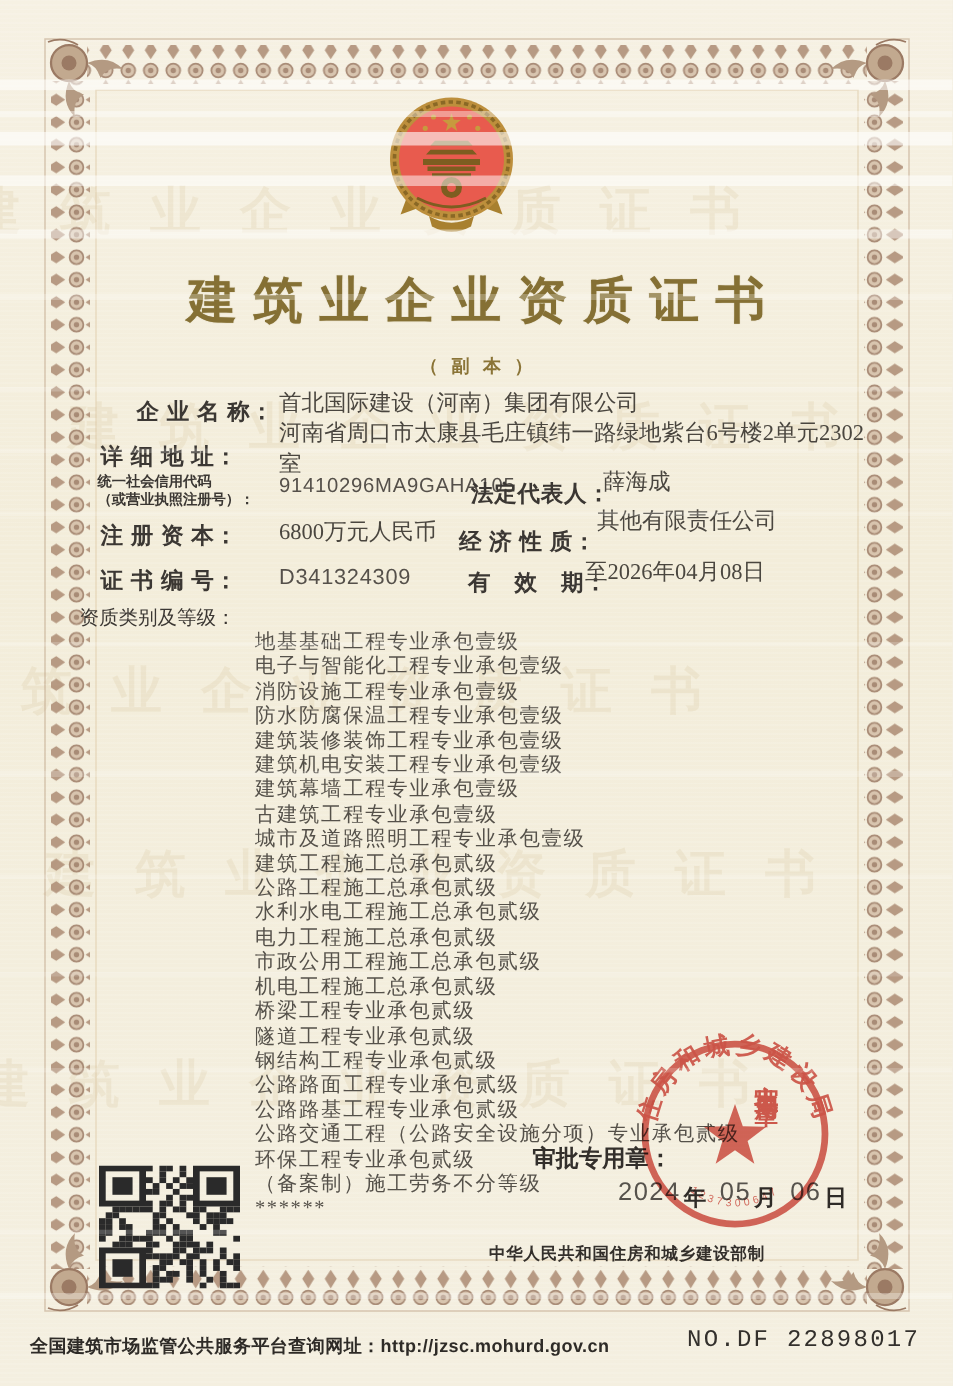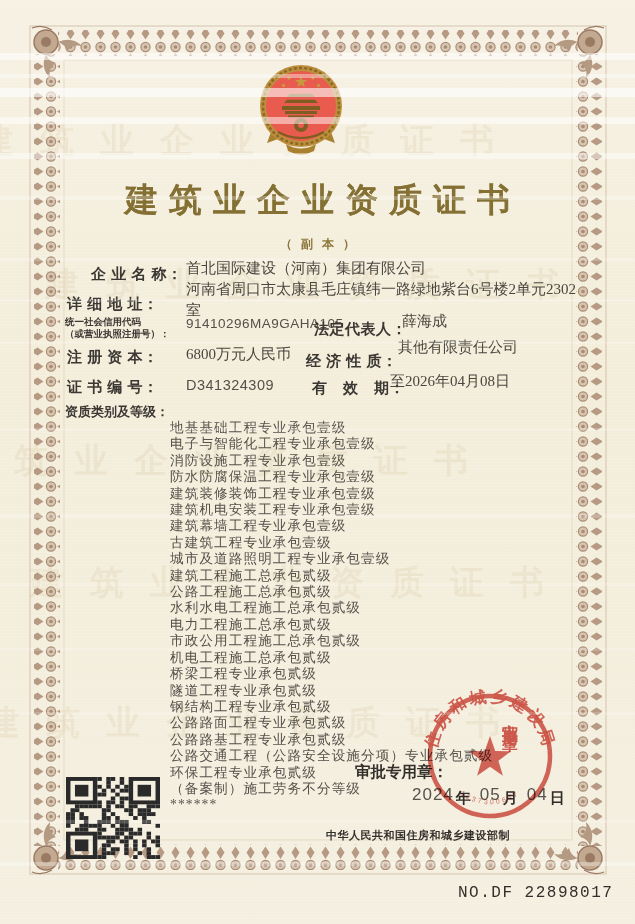--- a/index.html
+++ b/index.html
@@ -20,21 +20,21 @@
   .title{position:absolute;left:0;top:178px;width:635px;text-align:center;font-weight:bold;
     font-size:33px;letter-spacing:11px;text-indent:11px;color:#857034;z-index:10;
     text-shadow:0 0 .6px rgba(133,112,52,.7);}
   .subtitle{position:absolute;left:0;top:236px;width:635px;text-align:center;font-weight:bold;
     font-size:12px;letter-spacing:9px;text-indent:9px;color:#8a7437;z-index:10;}
   
   .f-label{position:absolute;font-weight:bold;font-size:15px;color:#3b3733;letter-spacing:.5px;z-index:10;}
   .f-label-sm{position:absolute;font-weight:bold;font-size:9.5px;line-height:11.5px;color:#3b3733;z-index:10;}
   .f-value{position:absolute;font-family:"Liberation Serif",serif;font-size:15px;color:#4a463f;z-index:10;}
   .f-code{position:absolute;font-size:13.5px;letter-spacing:.5px;color:#55504a;z-index:10;}
-  .quals-label{position:absolute;left:65px;top:403px;font-weight:bold;font-size:13px;color:#3b3733;z-index:10;}
+  .quals-label{position:absolute;left:53px;top:403px;font-weight:normal;font-size:13px;color:#3b3733;z-index:10;}
   .qual-list{position:absolute;left:170px;top:420px;z-index:10;}
   .qual-item{font-family:"Liberation Serif",serif;font-size:13.6px;line-height:16.4px;
     letter-spacing:1.1px;color:#55514a;white-space:nowrap;}
   
   .issuer-label{position:absolute;left:355px;top:762px;font-weight:bold;font-size:15.5px;color:#332f2b;z-index:12;}
   .date-line{position:absolute;left:412px;top:785px;z-index:12;white-space:nowrap;}
   .date-num{font-size:17px;color:#56524c;letter-spacing:1px;}
   .date-unit{font-weight:bold;font-size:15px;color:#2f2b27;position:relative;top:3px;margin-left:2px;}
   .gap{display:inline-block;width:9px;}
   .made-by{position:absolute;left:326px;top:828px;font-weight:bold;font-size:11px;
@@ -178,21 +178,21 @@
       <div class="qual-item">公路路面工程专业承包贰级</div>
       <div class="qual-item">公路路基工程专业承包贰级</div>
       <div class="qual-item">公路交通工程（公路安全设施分项）专业承包贰级</div>
       <div class="qual-item">环保工程专业承包贰级</div>
       <div class="qual-item">（备案制）施工劳务不分等级</div>
       <div class="qual-item">******</div>
     </div>
 
   <div class="issuer-label">审批专用章：</div>
   <div class="date-line">
-    <span class="date-num">2024</span><span class="date-unit">年</span><span class="gap"></span><span class="date-num">05</span><span class="date-unit">月</span><span class="gap"></span><span class="date-num">04</span><span class="date-unit">日</span>
+    <span class="date-num">2024</span><span class="date-unit">年</span><span class="gap"></span><span class="date-num">05</span><span class="date-unit">月</span><span class="gap"></span><span class="date-num">06</span><span class="date-unit">日</span>
   </div>
 
   <svg class="seal" width="140" height="140" viewBox="0 0 140 140">
     <defs>
       <path id="sealArc" d="M 16,70 A 54,54 0 0 1 124,70" fill="none"></path>
       <path id="sealArcLow" d="M 26,92 A 50,50 0 0 0 114,92" fill="none"></path>
     </defs>
     <circle cx="70" cy="70" r="60" fill="none" stroke="#cf4238" stroke-width="4.5" opacity=".9"></circle>
     <polygon points="70,50 75.2,64.9 90.9,65.2 78.4,74.7 82.9,89.8 70,80.8 57.1,89.8 61.6,74.7 49.1,65.2 64.8,64.9" fill="#cf4238" opacity=".9"></polygon>
     <text font-size="16.5" font-weight="bold" fill="#cf4238" letter-spacing="3" opacity=".92">
@@ -355,20 +355,21 @@
         <rect x="80" y="80" width="4" height="4"></rect>
         <rect x="2" y="2" width="24" height="24" fill="none" stroke="#2a2a2a" stroke-width="4"></rect>
         <rect x="8" y="8" width="12" height="12"></rect>
         <rect x="58" y="2" width="24" height="24" fill="none" stroke="#2a2a2a" stroke-width="4"></rect>
         <rect x="64" y="8" width="12" height="12"></rect>
         <rect x="2" y="58" width="24" height="24" fill="none" stroke="#2a2a2a" stroke-width="4"></rect>
         <rect x="8" y="64" width="12" height="12"></rect>
       </g>
     </svg>
 
+  <div class="query-line">全国建筑市场监管公共服务平台查询网址：http://jzsc.mohurd.gov.cn</div>
   <div class="serial">NO.DF 22898017</div>
 
   <div class="streak" style="top:53px;height:7px;background:rgba(255,255,255,.55);"></div>
   <div class="streak" style="top:74px;height:4px;background:rgba(255,255,255,.4);"></div>
   <div class="streak" style="top:88px;height:9px;background:rgba(255,255,255,.6);"></div>
   <div class="streak" style="top:117px;height:7px;background:rgba(255,255,255,.5);"></div>
   <div class="streak" style="top:153px;height:6px;background:rgba(255,255,255,.45);"></div>
   <div class="streak" style="top:196px;height:4px;background:rgba(255,255,255,.25);"></div>
   <div class="streak" style="top:258px;height:3px;background:rgba(255,255,255,.22);"></div>
   <div class="streak" style="top:299px;height:3px;background:rgba(255,255,255,.2);"></div>

